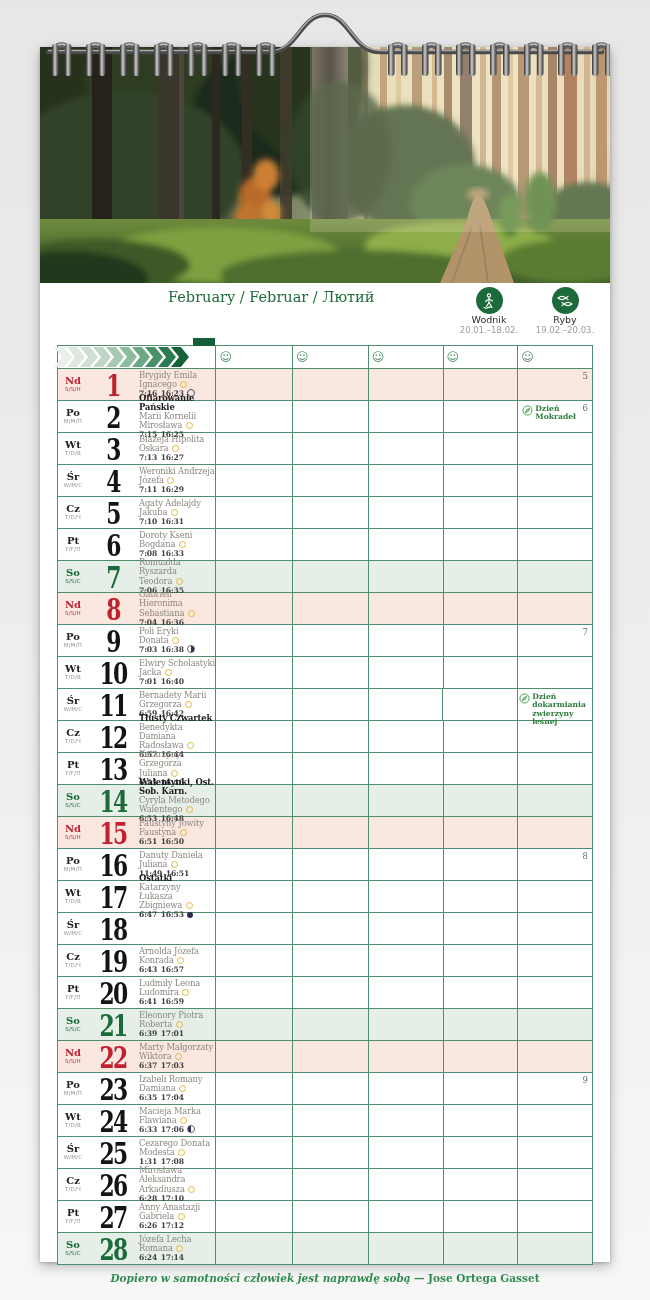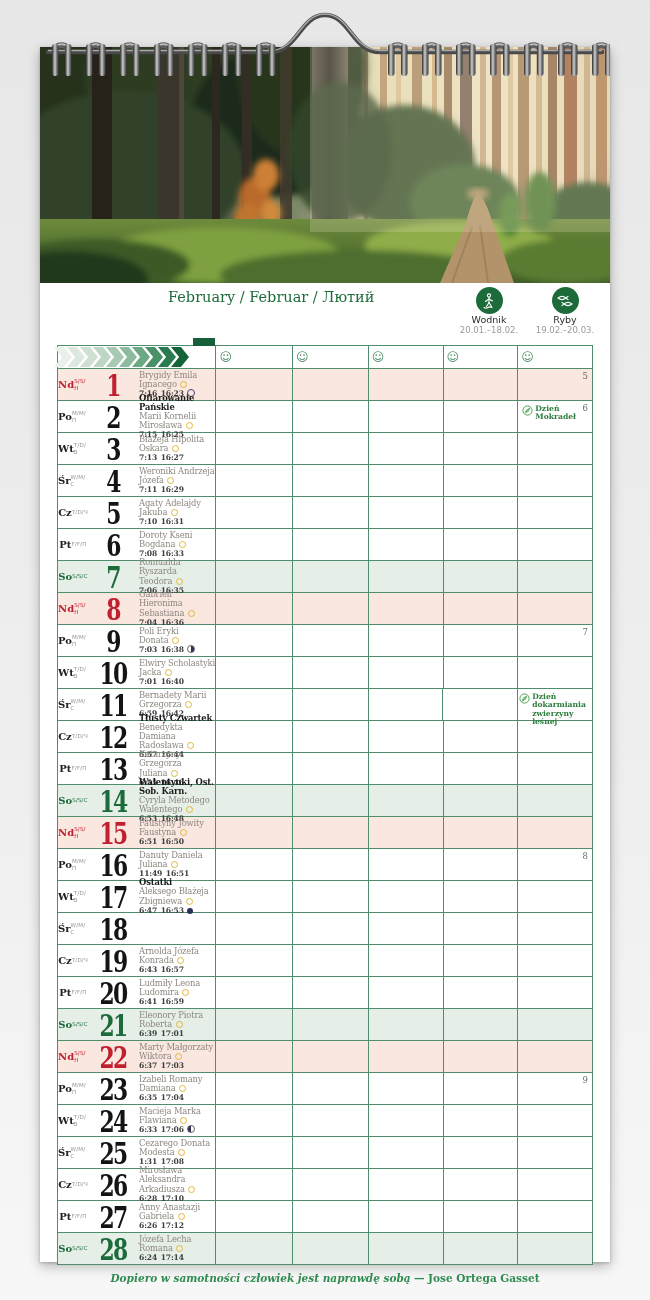--- a/index.html
+++ b/index.html
@@ -32,21 +32,21 @@
   .tab{position:absolute;right:0px;top:-8px;width:22px;height:8px;background:#15603a;}
   .chev{width:18px;height:20px;margin-left:-5px;
         clip-path:polygon(0 0,55% 0,100% 50%,55% 100%,0 100%,45% 50%);}
   .hcell{box-sizing:border-box;border-left:1px solid #4e8e6c;display:flex;align-items:center;padding-left:3px;}
   .smiley{color:#4c8f66;font-size:12px;line-height:12px;font-family:"DejaVu Sans",sans-serif;}
 
   .drow{display:flex;height:31px;border-top:1px solid #4e8e6c;background:#fff;}
   .drow.k-nd{background:#f9e7e0;}
   .drow.k-so{background:#e6efe7;}
   .c-label{width:158px;display:flex;align-items:center;box-sizing:border-box;}
-  .dow{width:30px;display:flex;flex-direction:row;align-items:center;justify-content:center;}
+  .dow{width:30px;display:flex;flex-direction:column;align-items:center;justify-content:center;}
   .dow-main{font-size:10px;font-weight:bold;line-height:10px;font-family:"DejaVu Serif",serif;}
   .dow-sub{font-size:5.5px;line-height:7px;letter-spacing:.2px;}
   .k-wd .dow-main{color:#1f1f1f;} .k-wd .dow-sub{color:#9a958d;}
   .k-nd .dow-main,.k-nd .dow-sub{color:#c1202f;}
   .k-so .dow-main,.k-so .dow-sub{color:#1c6b3a;}
   .num{width:50px;text-align:center;font-family:"DejaVu Serif",serif;font-weight:bold;font-size:26px;
        transform:scale(.84,1.18);transform-origin:center;letter-spacing:-2px;color:#141414;}
   .k-nd .num{color:#c1202f;} .k-so .num{color:#1c6b3a;}
   .names{flex:1;font-family:"DejaVu Serif",serif;font-size:8.4px;line-height:9.2px;color:#8d8880;
          padding-left:1px;letter-spacing:-.15px;}
@@ -653,21 +653,21 @@
         </div>
         <div class="drow k-wd">
           <div class="c-label">
             <div class="dow">
               <div class="dow-main">Wt</div>
               <div class="dow-sub">T/D/В</div>
             </div>
             <div class="num">17</div>
             <div class="names">
               <div class="bline">Ostatki</div>
-              <div>Aleksego Błażeja</div>
+              <div>Katarzyny Łukasza</div>
               <div>Zbigniewa <span class="sun"></span><span class="times">6:47 16:53</span><span class="moon moon-new"></span></div>
             </div>
           </div>
           <div class="c-note" style="width: 77px;"></div>
           <div class="c-note" style="width: 76px;"></div>
           <div class="c-note" style="width: 75px;"></div>
           <div class="c-note" style="width: 75px;"></div>
           <div class="c-note" style="width: 75px;"></div>
         </div>
         <div class="drow k-wd">

